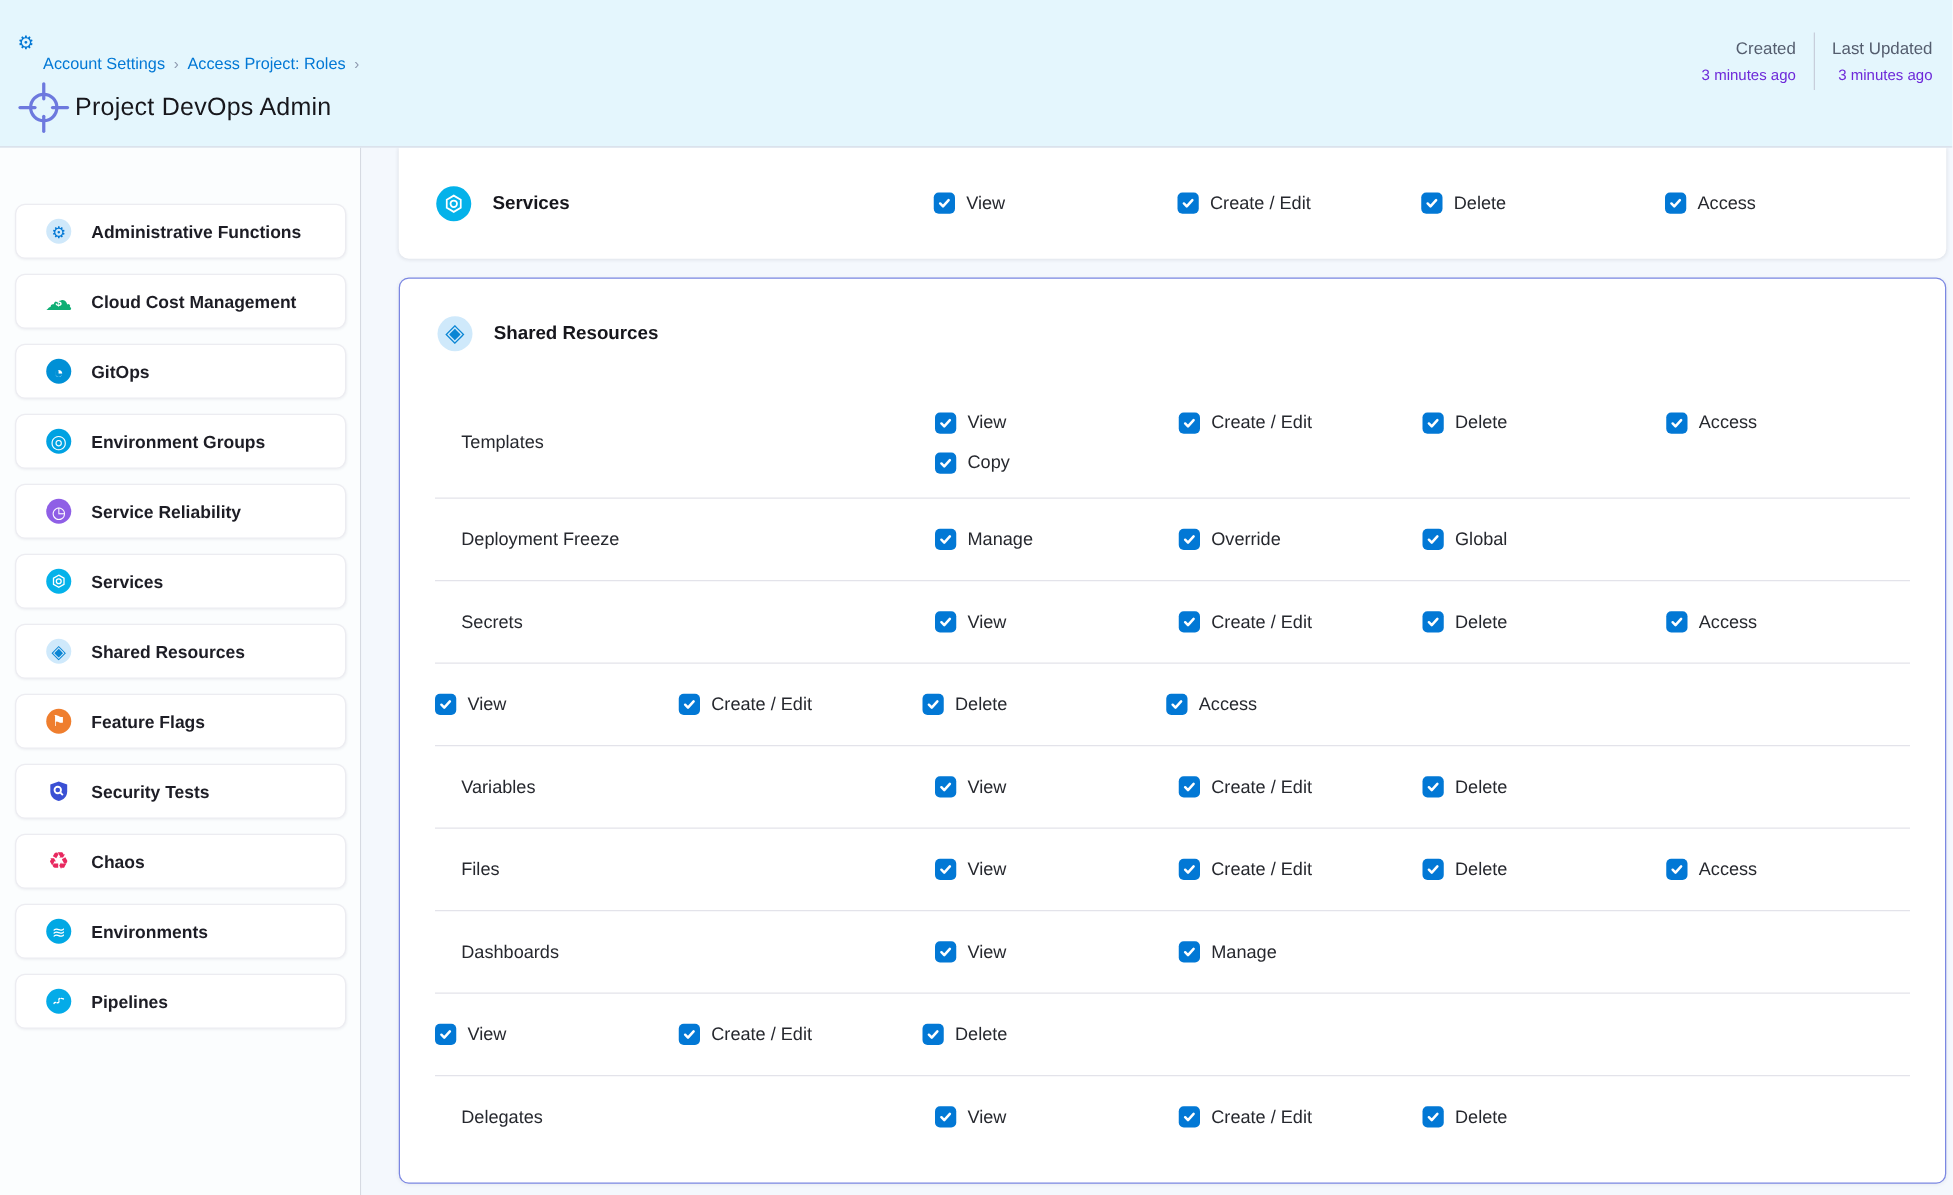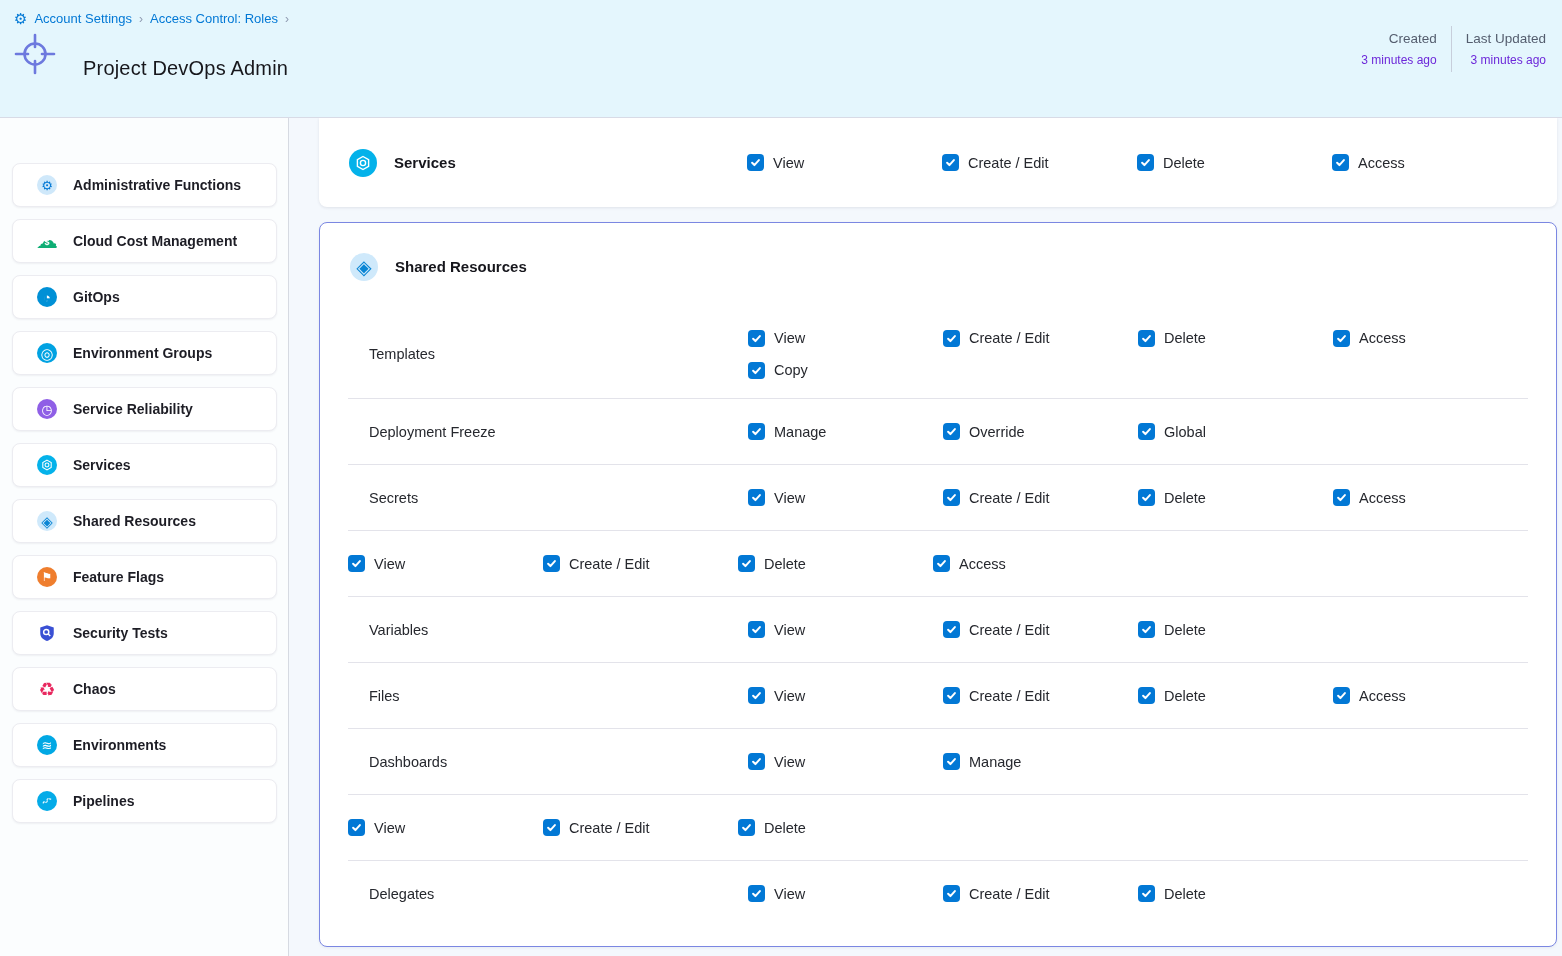--- a/index.html
+++ b/index.html
@@ -12,21 +12,21 @@
 
   
   .header {
     height:118px; background:#e4f6fd; border-bottom:1px solid #d8dbe6;
     position:relative; padding:11px 16px 0 14px;
   }
   .breadcrumb { display:flex; align-items:center; gap:7px; font-size:13px; }
   .bc-gear { color:#0278d5; font-size:15px; line-height:1; }
   .bc-link { color:#0278d5; cursor:pointer; font-weight:500; }
   .bc-sep { color:#8f9ab0; font-size:12px; }
-  .title-row { display:flex; align-items:flex-end; margin-top:2px; gap:27px; }
+  .title-row { display:flex; align-items:center; margin-top:2px; gap:4px; }
   .crosshair-wrap { width:42px; height:52px; display:flex; align-items:center; justify-content:center; }
   .page-title { font-size:20px; font-weight:500; color:#17171c; letter-spacing:.2px; }
   .meta { position:absolute; top:26px; right:16px; display:flex; align-items:center; }
   .meta-col { display:flex; flex-direction:column; align-items:flex-end; gap:7px; }
   .meta-label { font-size:13.5px; color:#545d6e; }
   .meta-value { font-size:12px; color:#6d28d9; }
   .meta-divider { width:1px; height:46px; background:#c7cedb; margin:0 14px; }
 
   
   .page-body { display:flex; height:838px; }
@@ -106,24 +106,24 @@
 
   
   .services-card .perm-line { flex:1; }
 </style>
 </head>
 <body>
 
 <div class="header">
   <div class="breadcrumb">
     <span class="bc-gear">⚙</span>
-    <span class="bc-items" style="display:flex;align-items:center;gap:7px;">
+    <span class="bc-items" style="display:flex;align-items:center;gap:7px;margin-top:32px;">
         <span class="bc-link">Account Settings</span>
         <span class="bc-sep">›</span>
-        <span class="bc-link">Access Control: Roles</span>
+        <span class="bc-link">Access Project: Roles</span>
         <span class="bc-sep">›</span>
       </span>
   </div>
   <div class="title-row">
     <span class="crosshair-wrap">
       <svg width="42" height="48" viewBox="0 0 42 48">
         <g fill="none" stroke="#6d79de" stroke-width="2.6" stroke-linecap="round">
           <circle cx="21" cy="24" r="10.5"></circle>
           <path d="M21 5 V17"></path>
           <path d="M21 31 V43"></path>

